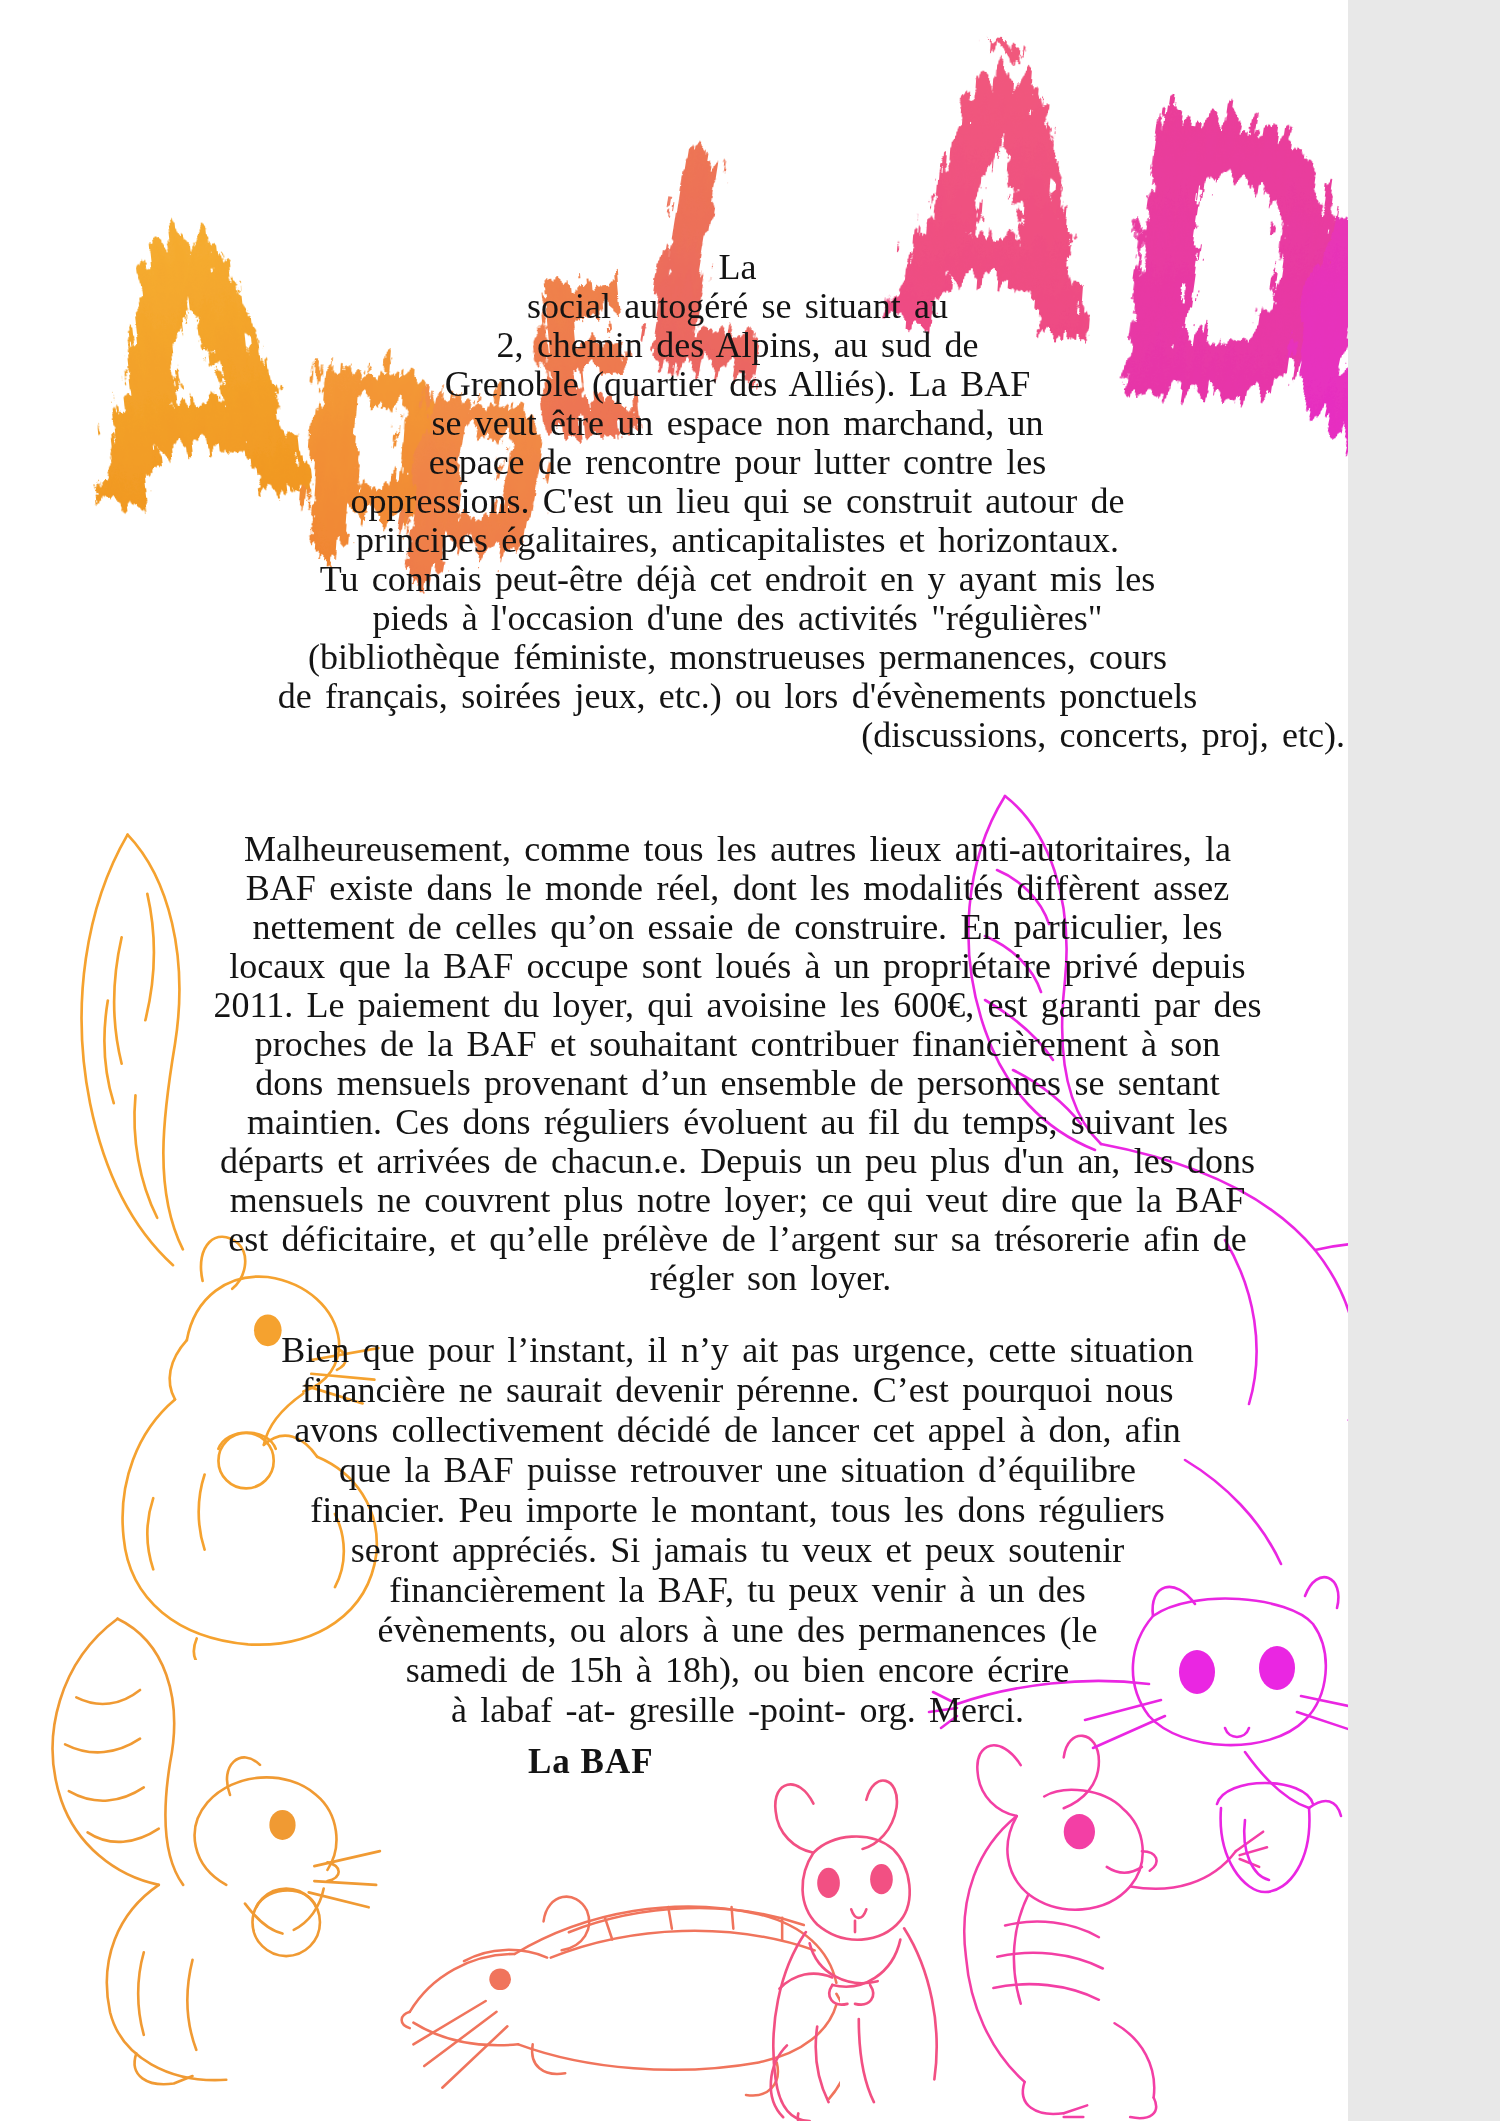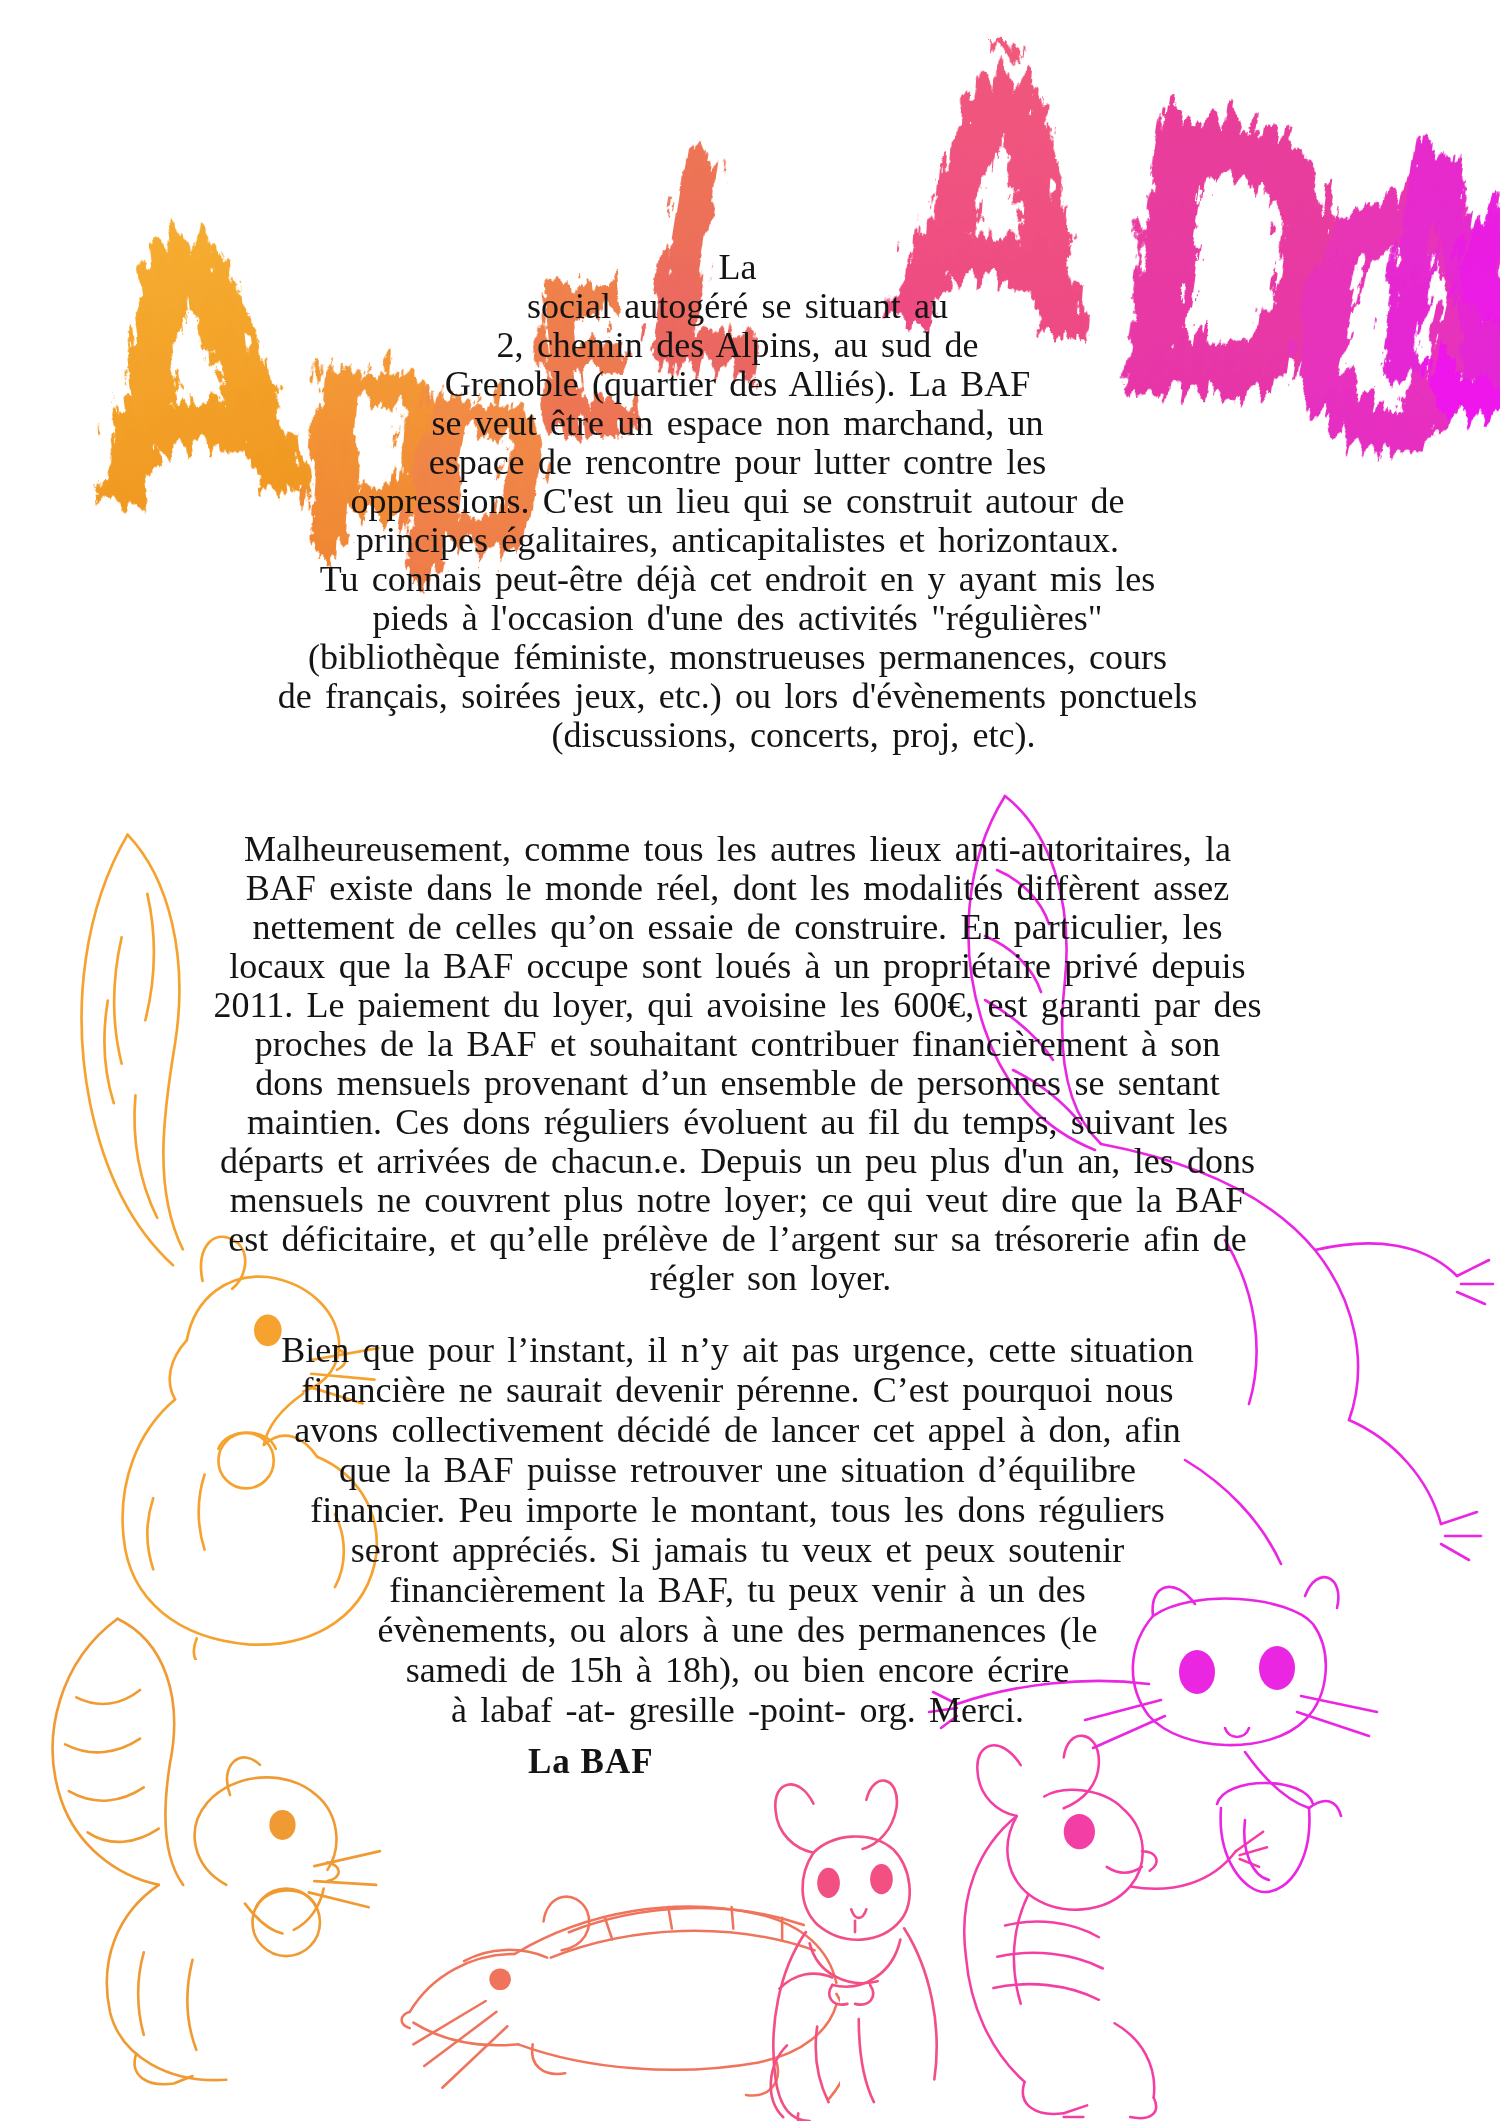--- a/index.html
+++ b/index.html
@@ -1,18 +1,18 @@
 <!DOCTYPE html>
 <html><head>
 <meta charset="utf-8">
 <style>
   html,body{margin:0;padding:0;background:#e8e8e8;}
   .page{
     position:relative;
-    width:1500px;height:2121px;
+    width:1348px;height:2121px;
     background:#ffffff;
     overflow:hidden;
     font-family:"Liberation Serif",serif;
   }
   
   .ill{position:absolute;z-index:0;}
   .ill path,.ill circle{fill:none;stroke:currentColor;stroke-linecap:round;stroke-linejoin:round;}
   .ill .fill{fill:currentColor;stroke:none;}
   
   .title-layer{position:absolute;inset:0;z-index:1;pointer-events:none;}
@@ -44,21 +44,21 @@
   .para{
     position:absolute;left:130px;width:1215px;
     font-size:36px;line-height:39px;
     color:#141414;
     word-spacing:0.12em;
     text-align:center;
   }
   .para[data-para="0"]{top:248px;}
   .para[data-para="1"]{top:830px;line-height:39px;}
   .para[data-para="2"]{top:1330px;line-height:40px;}
-  .para[data-para="0"] .line:last-child{text-align:center;padding-left:112px;}
+  .para[data-para="0"] .line:last-child{text-align:right;padding-left:112px;}
   .para[data-para="1"] .line:last-child{text-align:center;padding-left:66px;}
   .signature{
     position:absolute;left:528px;top:1742px;z-index:2;
     font-size:35px;font-weight:bold;color:#141414;letter-spacing:1px;
   }
 </style>
 </head>
 <body>
 
 <div class="page">

